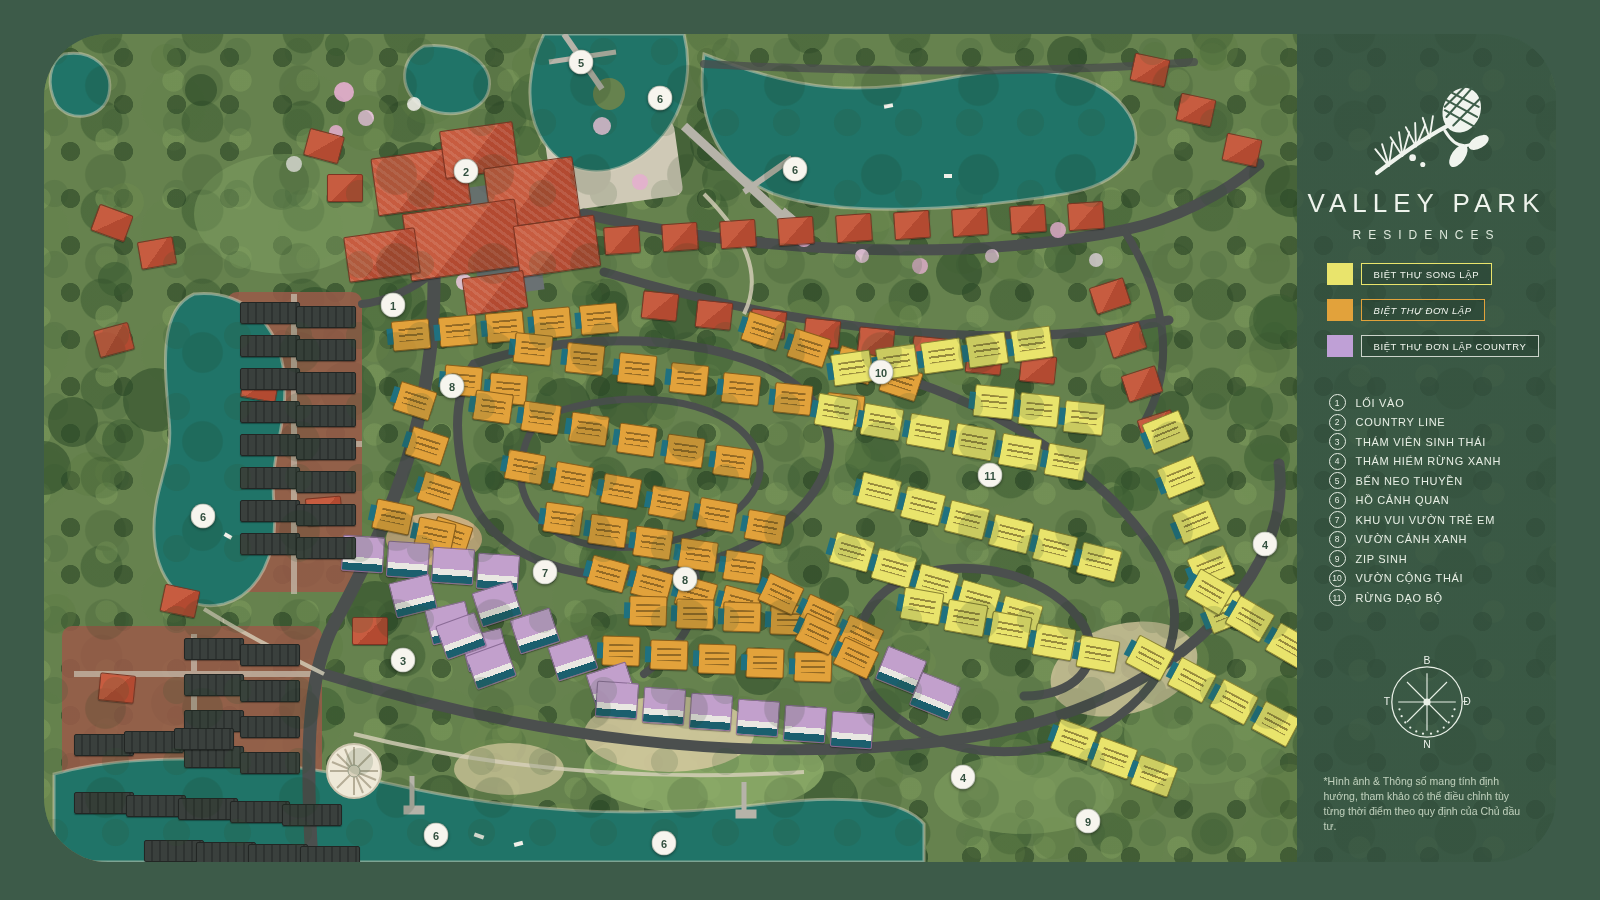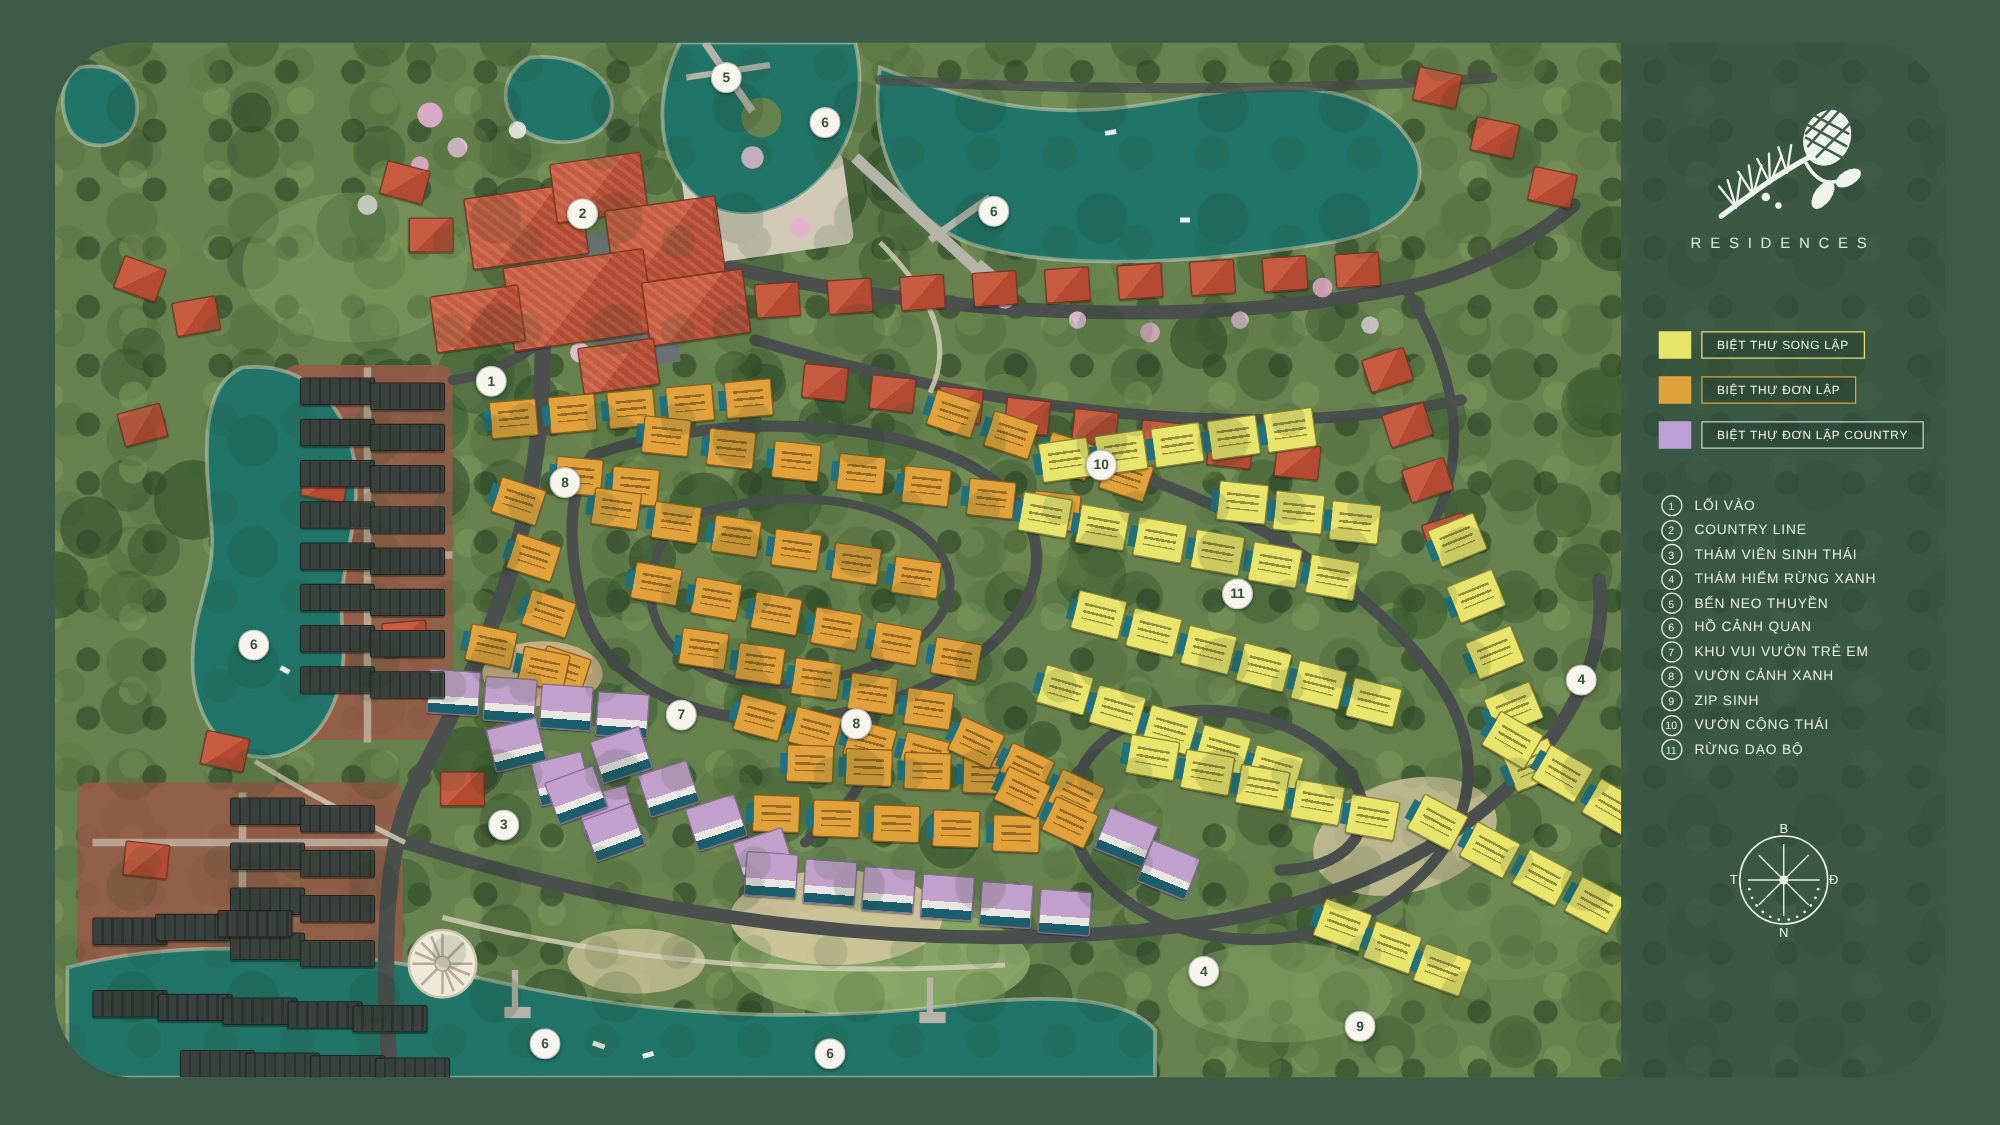--- a/index.html
+++ b/index.html
@@ -45,21 +45,21 @@
       linear-gradient(rgba(56,86,66,.74),rgba(56,86,66,.74)),
       radial-gradient(circle,rgba(26,46,32,.6) 26%,transparent 28%),
       radial-gradient(circle,rgba(90,120,85,.5) 24%,transparent 26%),
       radial-gradient(circle,rgba(40,66,46,.5) 30%,transparent 32%);
     background-size:auto,53px 47px,67px 59px,101px 89px;
     background-position:0 0,0 0,29px 17px,7px 43px;
     display:flex;flex-direction:column;align-items:center;}
   .brand-logo{margin-top:44px;}
   .brand-title{margin:10px 0 0;font-size:26px;font-weight:normal;letter-spacing:6px;color:#eef3ec;white-space:nowrap;}
   .brand-sub{margin:9px 0 0;font-size:12px;font-weight:normal;letter-spacing:7px;color:#dfe9dd;white-space:nowrap;}
-  .legend{margin-top:64px;width:200px;}
+  .legend{margin-top:21px;width:200px;}
   .legend-row{display:flex;align-items:center;gap:8px;margin-bottom:14px;}
   .legend-swatch{width:26px;height:22px;flex:none;}
   .legend-bar{height:20px;display:flex;align-items:center;justify-content:center;padding:0 12px;
     border:1px solid #ccd4cb;font-size:9.5px;letter-spacing:.6px;color:#f2f6ef;
     background:rgba(22,42,32,.28);white-space:nowrap;}
   .locs{margin-top:22px;width:196px;}
   .loc-row{display:flex;align-items:center;gap:10px;height:19.5px;}
   .loc-num{width:15px;height:15px;border:1px solid #e8efe5;border-radius:50%;color:#e8efe5;
     font-size:8.5px;display:flex;align-items:center;justify-content:center;flex:none;}
   .loc-label{font-size:11px;letter-spacing:.7px;color:#e8efe5;white-space:nowrap;}
@@ -574,30 +574,31 @@
           <path d="M98,26 L134,46 M96,38 L132,58 M102,16 L136,34"></path>
           <path d="M128,12 L98,46 M138,24 L106,56 M122,8 L96,34"></path>
         </g>
         <path d="M96,62 C104,76 114,84 128,78" stroke-width="3.5"></path>
         <ellipse cx="112" cy="92" rx="8" ry="15" fill="#f0f4ee" stroke="none" transform="rotate(35 112 92)"></ellipse>
         <ellipse cx="136" cy="76" rx="7" ry="13" fill="#f0f4ee" stroke="none" transform="rotate(60 136 76)"></ellipse>
         <circle cx="58" cy="94" r="4" fill="#f0f4ee" stroke="none"></circle>
         <circle cx="70" cy="102" r="3" fill="#f0f4ee" stroke="none"></circle>
       </g>
     </svg>
+    <h1 class="brand-title">VALLEY PARK</h1>
     <h2 class="brand-sub">RESIDENCES</h2>
 
     <div class="legend" id="legend">
         <div class="legend-row">
           <div class="legend-swatch" style="background: rgb(233, 228, 108);"></div>
           <div class="legend-bar" style="border-color: rgb(233, 228, 108);">BIỆT THỰ SONG LẬP</div>
         </div>
         <div class="legend-row">
           <div class="legend-swatch" style="background: rgb(226, 162, 59);"></div>
-          <div class="legend-bar" style="border-color: rgb(226, 162, 59);">BIỆT THỰ ĐƠN LẬP</div>
+          <div class="legend-bar" style="border-color: rgb(226, 162, 59); font-style: italic;">BIỆT THỰ ĐƠN LẬP</div>
         </div>
         <div class="legend-row">
           <div class="legend-swatch" style="background: rgb(191, 160, 214);"></div>
           <div class="legend-bar" style="border-color: rgb(204, 212, 203);">BIỆT THỰ ĐƠN LẬP COUNTRY</div>
         </div>
       </div>
 
     <div class="locs" id="locs">
         <div class="loc-row">
           <div class="loc-num">1</div>
@@ -666,14 +667,15 @@
         </g>
       </g>
       <g fill="#eef3ec" font-size="13" font-family="Liberation Sans,sans-serif" text-anchor="middle">
         <text x="60" y="13">B</text>
         <text x="110" y="64">Đ</text>
         <text x="60" y="117">N</text>
         <text x="10" y="64">T</text>
       </g>
     </svg>
 
+    <p class="disclaimer">*Hình ảnh &amp; Thông số mang tính định hướng, tham khảo có thể điều chỉnh tùy từng thời điểm theo quy định của Chủ đầu tư.</p>
   </aside>
 </div>
 
 </body></html>

